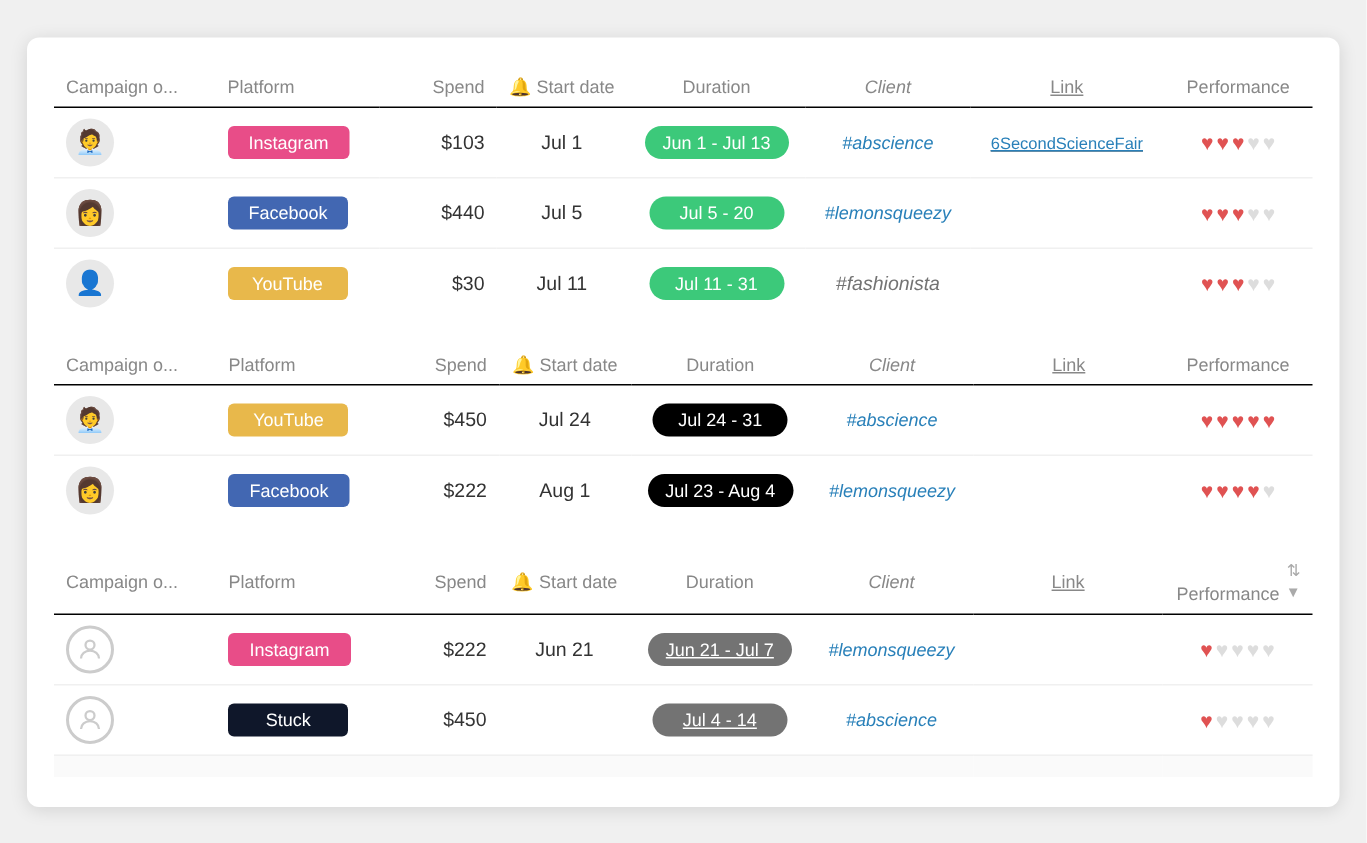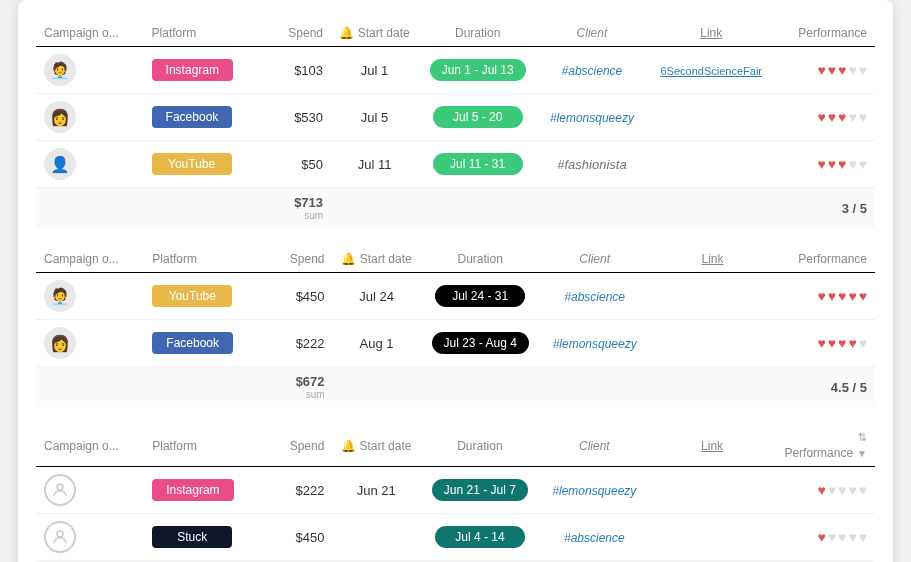--- a/index.html
+++ b/index.html
@@ -47,21 +47,21 @@
     tbody tr:last-child td {
       border-bottom: none;
     }
     .col-campaign { width: 110px; }
     .col-platform { width: 110px; }
     .col-spend { width: 80px; text-align: right; }
     .col-startdate { width: 90px; text-align: center; }
     .col-duration { width: 120px; text-align: center; }
     .col-client { width: 110px; text-align: center; font-style: italic; }
     .col-link { width: 130px; text-align: center; text-decoration: underline; }
-    .col-performance { width: 100px; text-align: right; }
+    .col-performance { width: 100px; text-align: center; }
 
     .avatar {
       width: 32px;
       height: 32px;
       border-radius: 50%;
       background: #ccc;
       display: inline-flex;
       align-items: center;
       justify-content: center;
       overflow: hidden;
@@ -99,21 +99,21 @@
       padding: 4px 12px;
       border-radius: 20px;
       color: #fff;
       font-size: 12px;
       font-weight: 500;
       text-align: center;
       min-width: 90px;
     }
     .duration-green { background: #3cc97a; }
     .duration-purple { background: #000000; }
-    .duration-red { background: #0f766e; }
+    .duration-red { background: #737373; text-decoration: underline; }
 
     .client-tag {
       color: #2980b9;
       font-size: 12px;
     }
     .client-tag-orange { color: #737373; }
 
     .link-text {
       color: #7f8c8d;
       font-size: 11px;
@@ -188,58 +188,48 @@
                 <span class="heart heart-filled">♥</span>
                 <span class="heart heart-filled">♥</span>
                 <span class="heart heart-filled">♥</span>
                 <span class="heart heart-empty">♥</span>
                 <span class="heart heart-empty">♥</span>
               </span></td>
           </tr>
           <tr>
             <td class="col-campaign"><span class="avatar" style="background:#e8e8e8;font-size:16px;">👩</span></td>
             <td class="col-platform"><span class="platform-badge platform-facebook">Facebook</span></td>
-            <td class="col-spend">$530</td>
+            <td class="col-spend">$440</td>
             <td class="col-startdate">Jul 5</td>
             <td class="col-duration"><span class="duration-badge duration-green">Jul 5 - 20</span></td>
             <td class="col-client"><span class="client-tag">#lemonsqueezy</span></td>
             <td class="col-link"></td>
             <td class="col-performance"><span class="hearts">
                 <span class="heart heart-filled">♥</span>
                 <span class="heart heart-filled">♥</span>
                 <span class="heart heart-filled">♥</span>
                 <span class="heart heart-empty">♥</span>
                 <span class="heart heart-empty">♥</span>
               </span></td>
           </tr>
           <tr>
             <td class="col-campaign"><span class="avatar" style="background:#e8e8e8;font-size:16px;">👤</span></td>
             <td class="col-platform"><span class="platform-badge platform-youtube">YouTube</span></td>
-            <td class="col-spend">$50</td>
+            <td class="col-spend">$30</td>
             <td class="col-startdate">Jul 11</td>
             <td class="col-duration"><span class="duration-badge duration-green">Jul 11 - 31</span></td>
             <td class="col-client"><span class="client-tag-orange">#fashionista</span></td>
             <td class="col-link"></td>
             <td class="col-performance"><span class="hearts">
                 <span class="heart heart-filled">♥</span>
                 <span class="heart heart-filled">♥</span>
                 <span class="heart heart-filled">♥</span>
                 <span class="heart heart-empty">♥</span>
                 <span class="heart heart-empty">♥</span>
               </span></td>
-          </tr>
-          <tr class="sum-row">
-            <td class="col-campaign"></td>
-            <td class="col-platform"></td>
-            <td class="col-spend"><span class="sum-value">$713</span><span class="sum-label">sum</span></td>
-            <td class="col-startdate"></td>
-            <td class="col-duration"></td>
-            <td class="col-client"></td>
-            <td class="col-link"></td>
-            <td class="col-performance"><span class="perf-score">3 / 5</span></td>
           </tr>
         </tbody>
       </table>
     </div>
     <div class="table-group">
       <table>
         <thead>
           <tr>
             <th class="col-campaign">Campaign o...</th>
             <th class="col-platform">Platform</th>
@@ -276,30 +266,20 @@
             <td class="col-duration"><span class="duration-badge duration-purple">Jul 23 - Aug 4</span></td>
             <td class="col-client"><span class="client-tag">#lemonsqueezy</span></td>
             <td class="col-link"></td>
             <td class="col-performance"><span class="hearts">
                 <span class="heart heart-filled">♥</span>
                 <span class="heart heart-filled">♥</span>
                 <span class="heart heart-filled">♥</span>
                 <span class="heart heart-filled">♥</span>
                 <span class="heart heart-empty">♥</span>
               </span></td>
-          </tr>
-          <tr class="sum-row">
-            <td class="col-campaign"></td>
-            <td class="col-platform"></td>
-            <td class="col-spend"><span class="sum-value">$672</span><span class="sum-label">sum</span></td>
-            <td class="col-startdate"></td>
-            <td class="col-duration"></td>
-            <td class="col-client"></td>
-            <td class="col-link"></td>
-            <td class="col-performance"><span class="perf-score">4.5 / 5</span></td>
           </tr>
         </tbody>
       </table>
     </div>
     <div class="table-group">
       <table>
         <thead>
           <tr>
             <th class="col-campaign">Campaign o...</th>
             <th class="col-platform">Platform</th>

